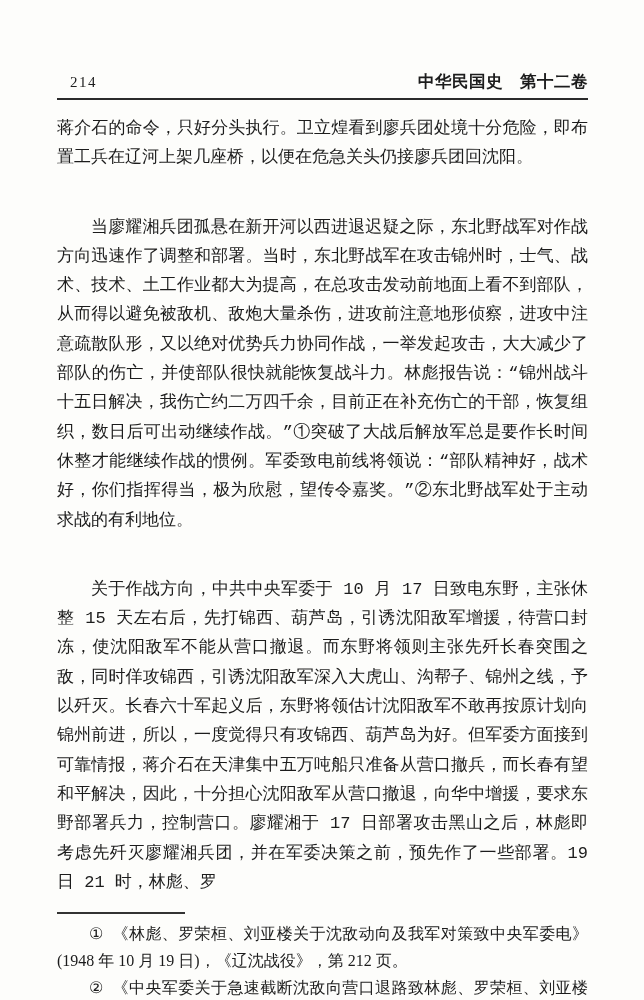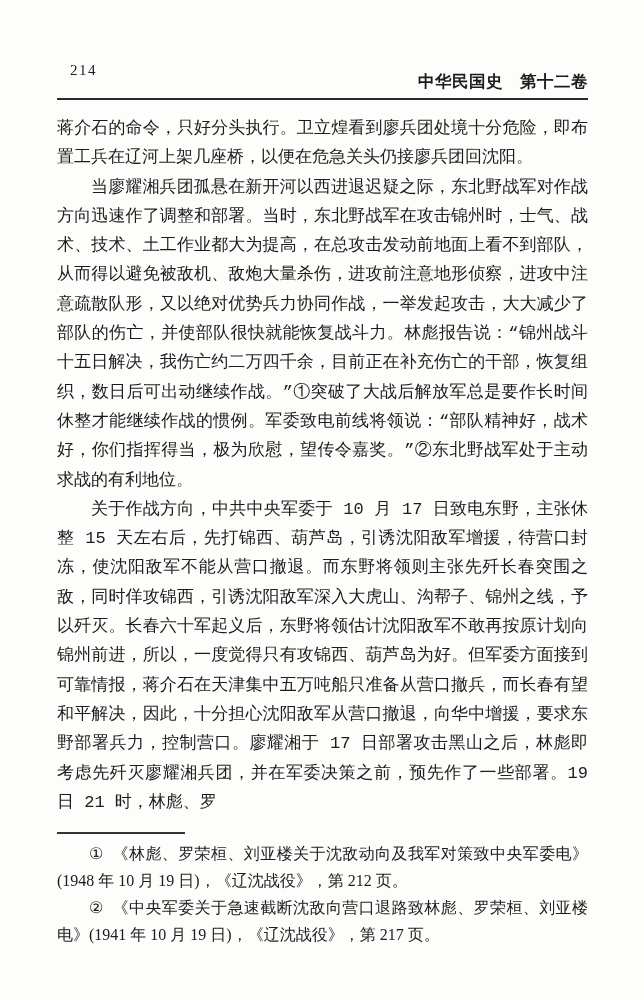--- a/index.html
+++ b/index.html
@@ -24,21 +24,21 @@
   
   .running-head {
     position: relative;
     padding-top: 75px;
     height: 23px;
     border-bottom: 2px solid #2b2b2b;
   }
   .page-num {
     position: absolute;
     left: 13px;
-    bottom: 19px;
+    bottom: 7px;
     font-size: 15px;
     letter-spacing: 1.5px;
   }
   .book-title {
     position: absolute;
     left: 0;
     right: 0;
     bottom: 5px;
     text-align: right;
     font-size: 16.5px;
@@ -52,20 +52,21 @@
     line-height: 29.3px;
     text-align: justify;
   }
   .para {
     margin: 0;
     padding: 0;
     font-family: Liberation Mono, monospace;
   }
   .para.indent {
     text-indent: 2em;
+    margin-top: 40px;
   }
   
   .footnote-sep {
     margin-top: 15px;
     width: 128px;
     height: 0;
     border-top: 2px solid #333333;
   }
   .footnotes {
     margin-top: 6px;

